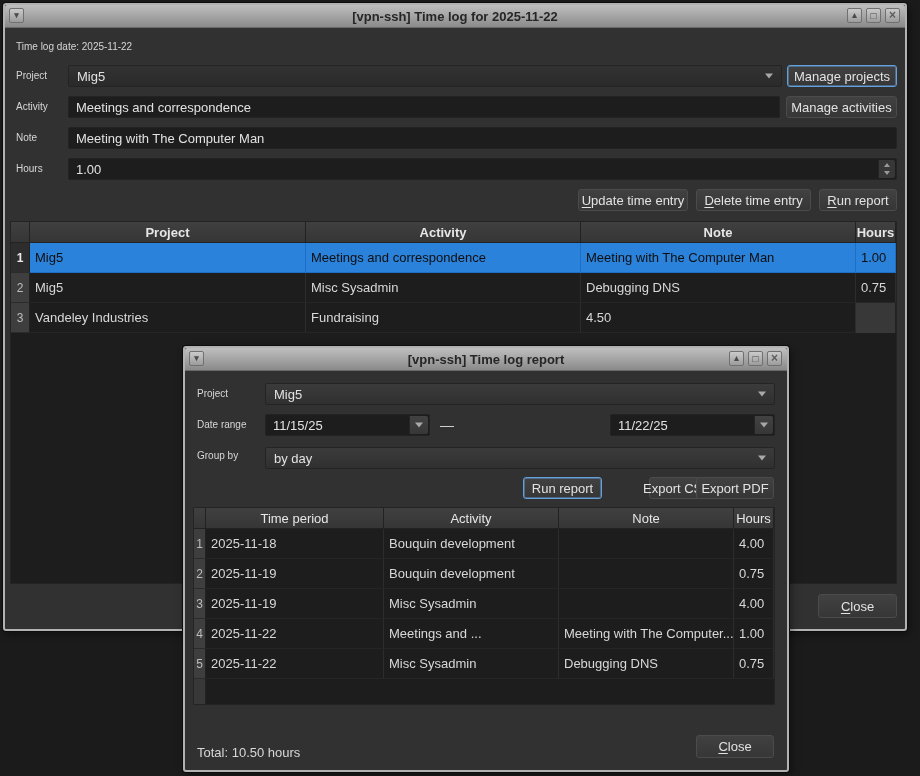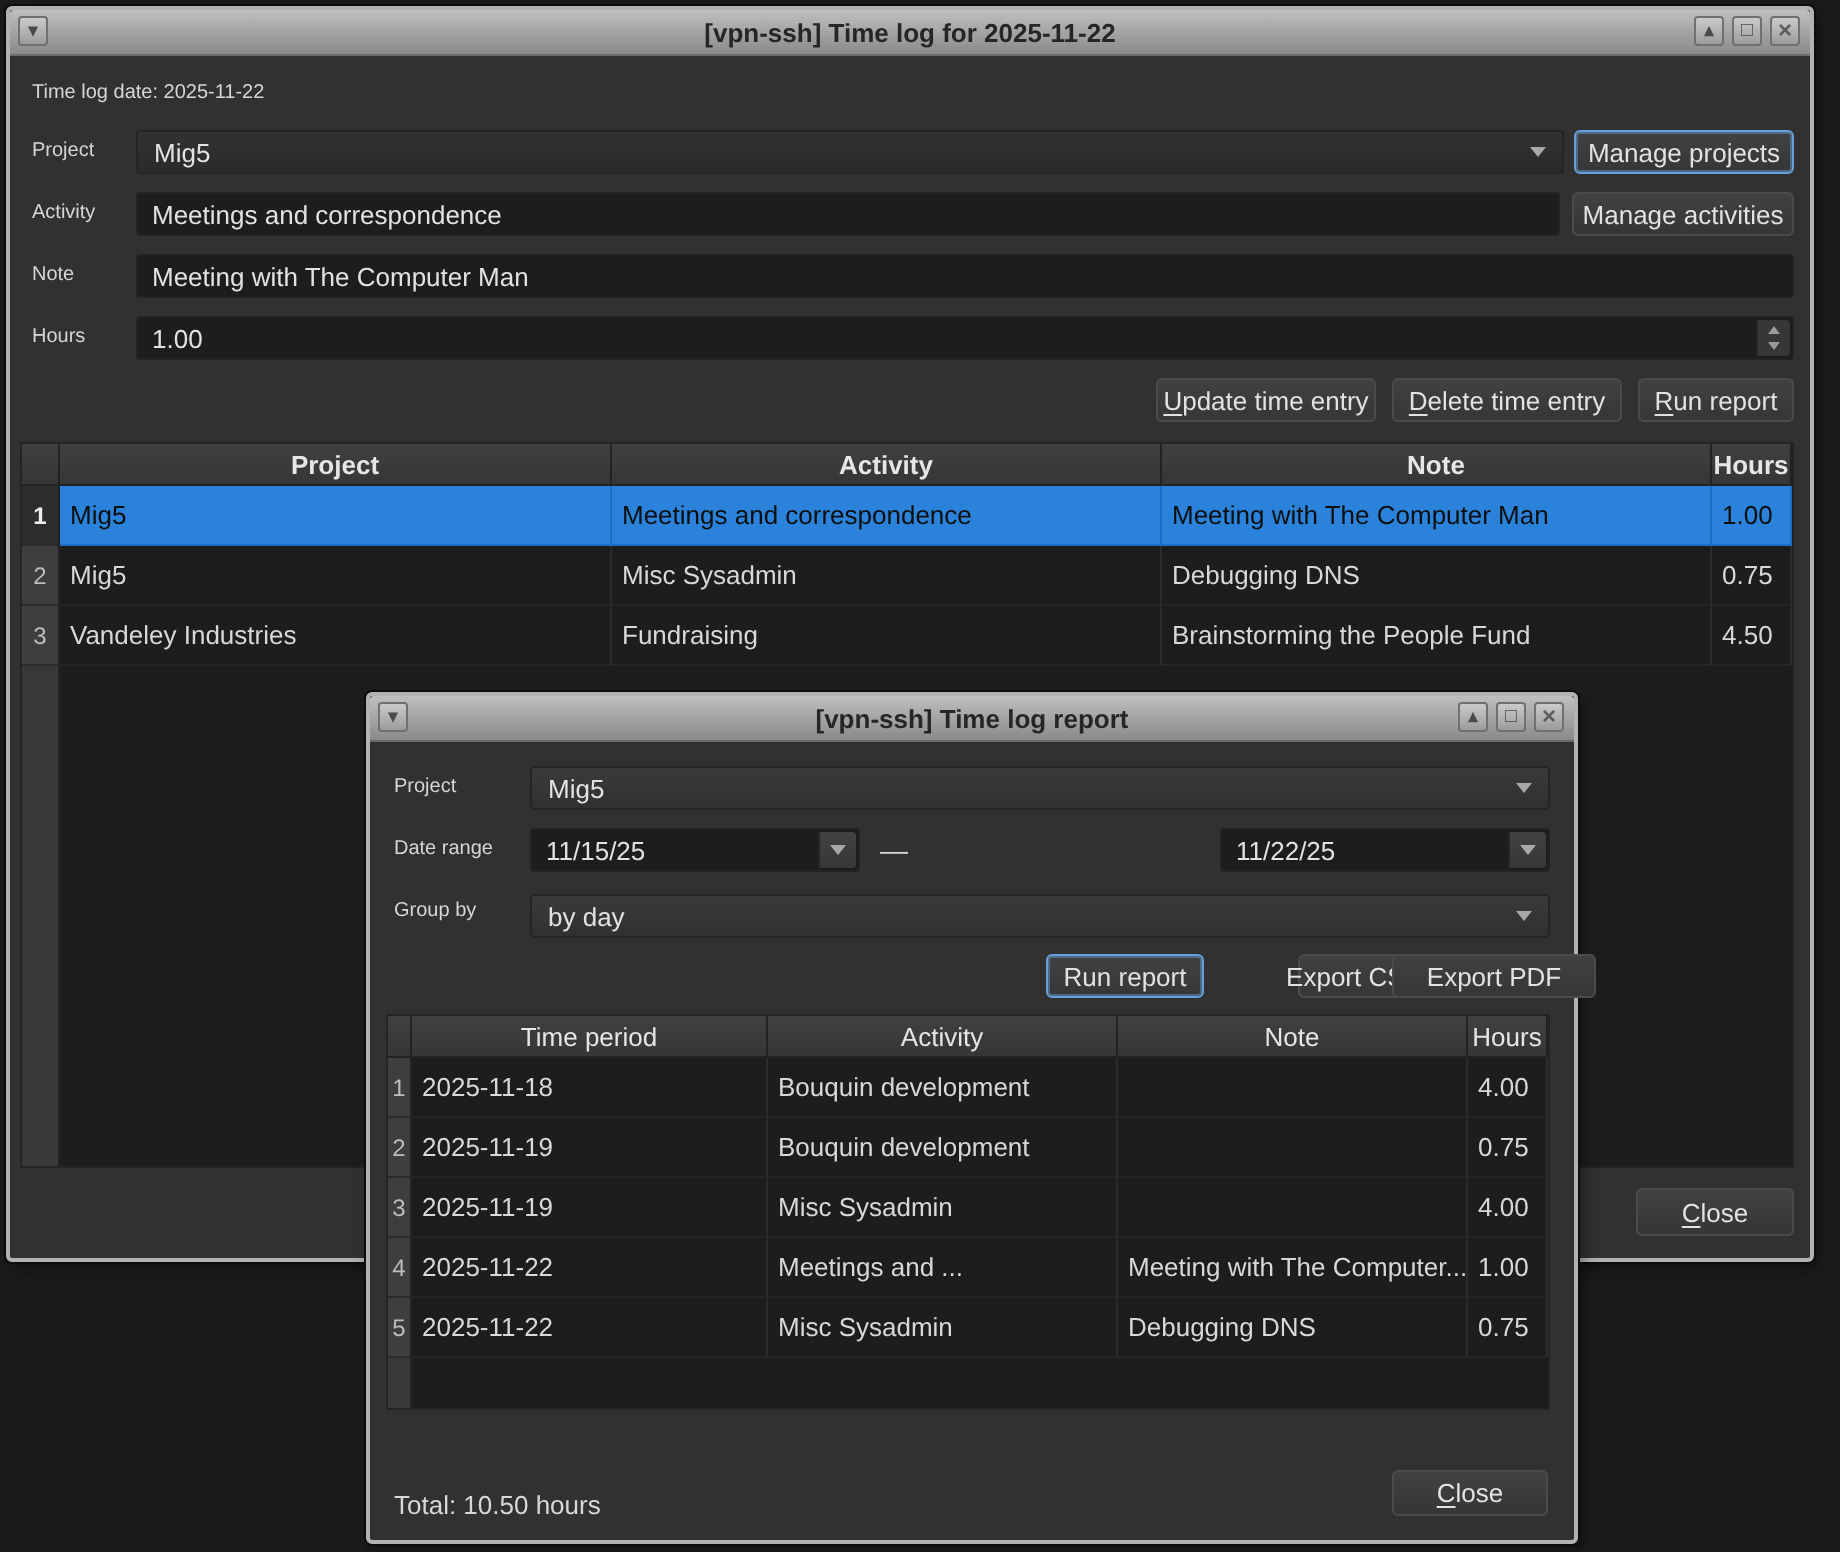--- a/index.html
+++ b/index.html
@@ -163,21 +163,20 @@
 
       <div class="qrh">2</div>
       <div class="qc">Mig5</div>
       <div class="qc">Misc Sysadmin</div>
       <div class="qc">Debugging DNS</div>
       <div class="qc">0.75</div>
 
       <div class="qrh">3</div>
       <div class="qc">Vandeley Industries</div>
       <div class="qc">Fundraising</div>
-      <div class="qc">Brainstorming the People Fund</div>
       <div class="qc">4.50</div>
 
       <div class="qrh-fill"></div>
       <div style="grid-column:2 / 6;"></div>
     </div>
 
     <div class="btn" style="left:813px;top:566px;width:79px;height:24px;"><u>C</u>lose</div>
   </div>
 </div>
 
@@ -221,21 +220,21 @@
     </div>
 
     <div class="lbl" style="left:12px;top:74px;">Group by</div>
     <div class="combo" style="left:80px;top:76px;width:510px;">
       <span>by day</span>
       <span class="arrow-down"></span>
     </div>
 
     <div class="btn focus" style="left:338px;top:106px;width:79px;">Run report</div>
     <div class="btn" style="left:425px;top:106px;width:56px;margin-left:39px;">Export CSV</div>
-    <div class="btn" style="left:511px;top:106px;width:102px;">Export PDF</div>
+    <div class="btn" style="left:511px;top:106px;width:78px;">Export PDF</div>
 
     <div class="qtable" style="left:8px;top:136px;width:582px;height:198px;grid-template-columns:12px 178px 175px 175px auto;grid-template-rows:21px 30px 30px 30px 30px 30px 1fr;">
       <div class="qh"></div>
       <div class="qh">Time period</div>
       <div class="qh">Activity</div>
       <div class="qh">Note</div>
       <div class="qh">Hours</div>
 
       <div class="qrh">1</div>
       <div class="qc">2025-11-18</div>

